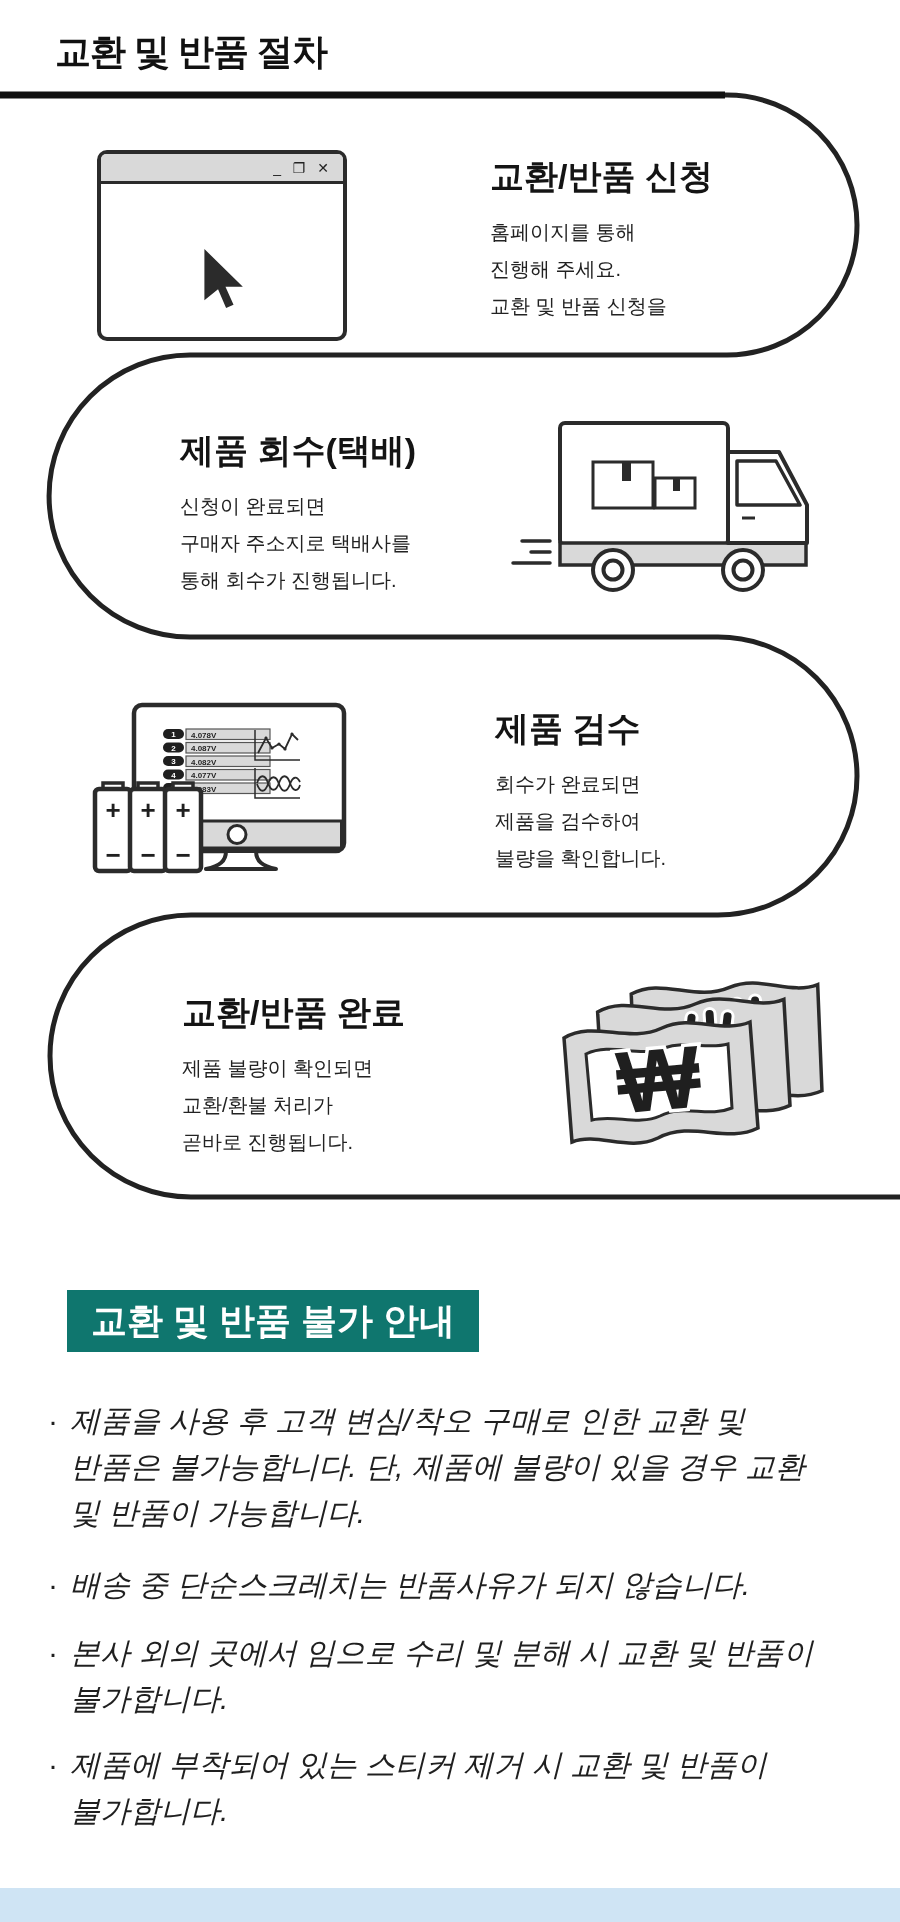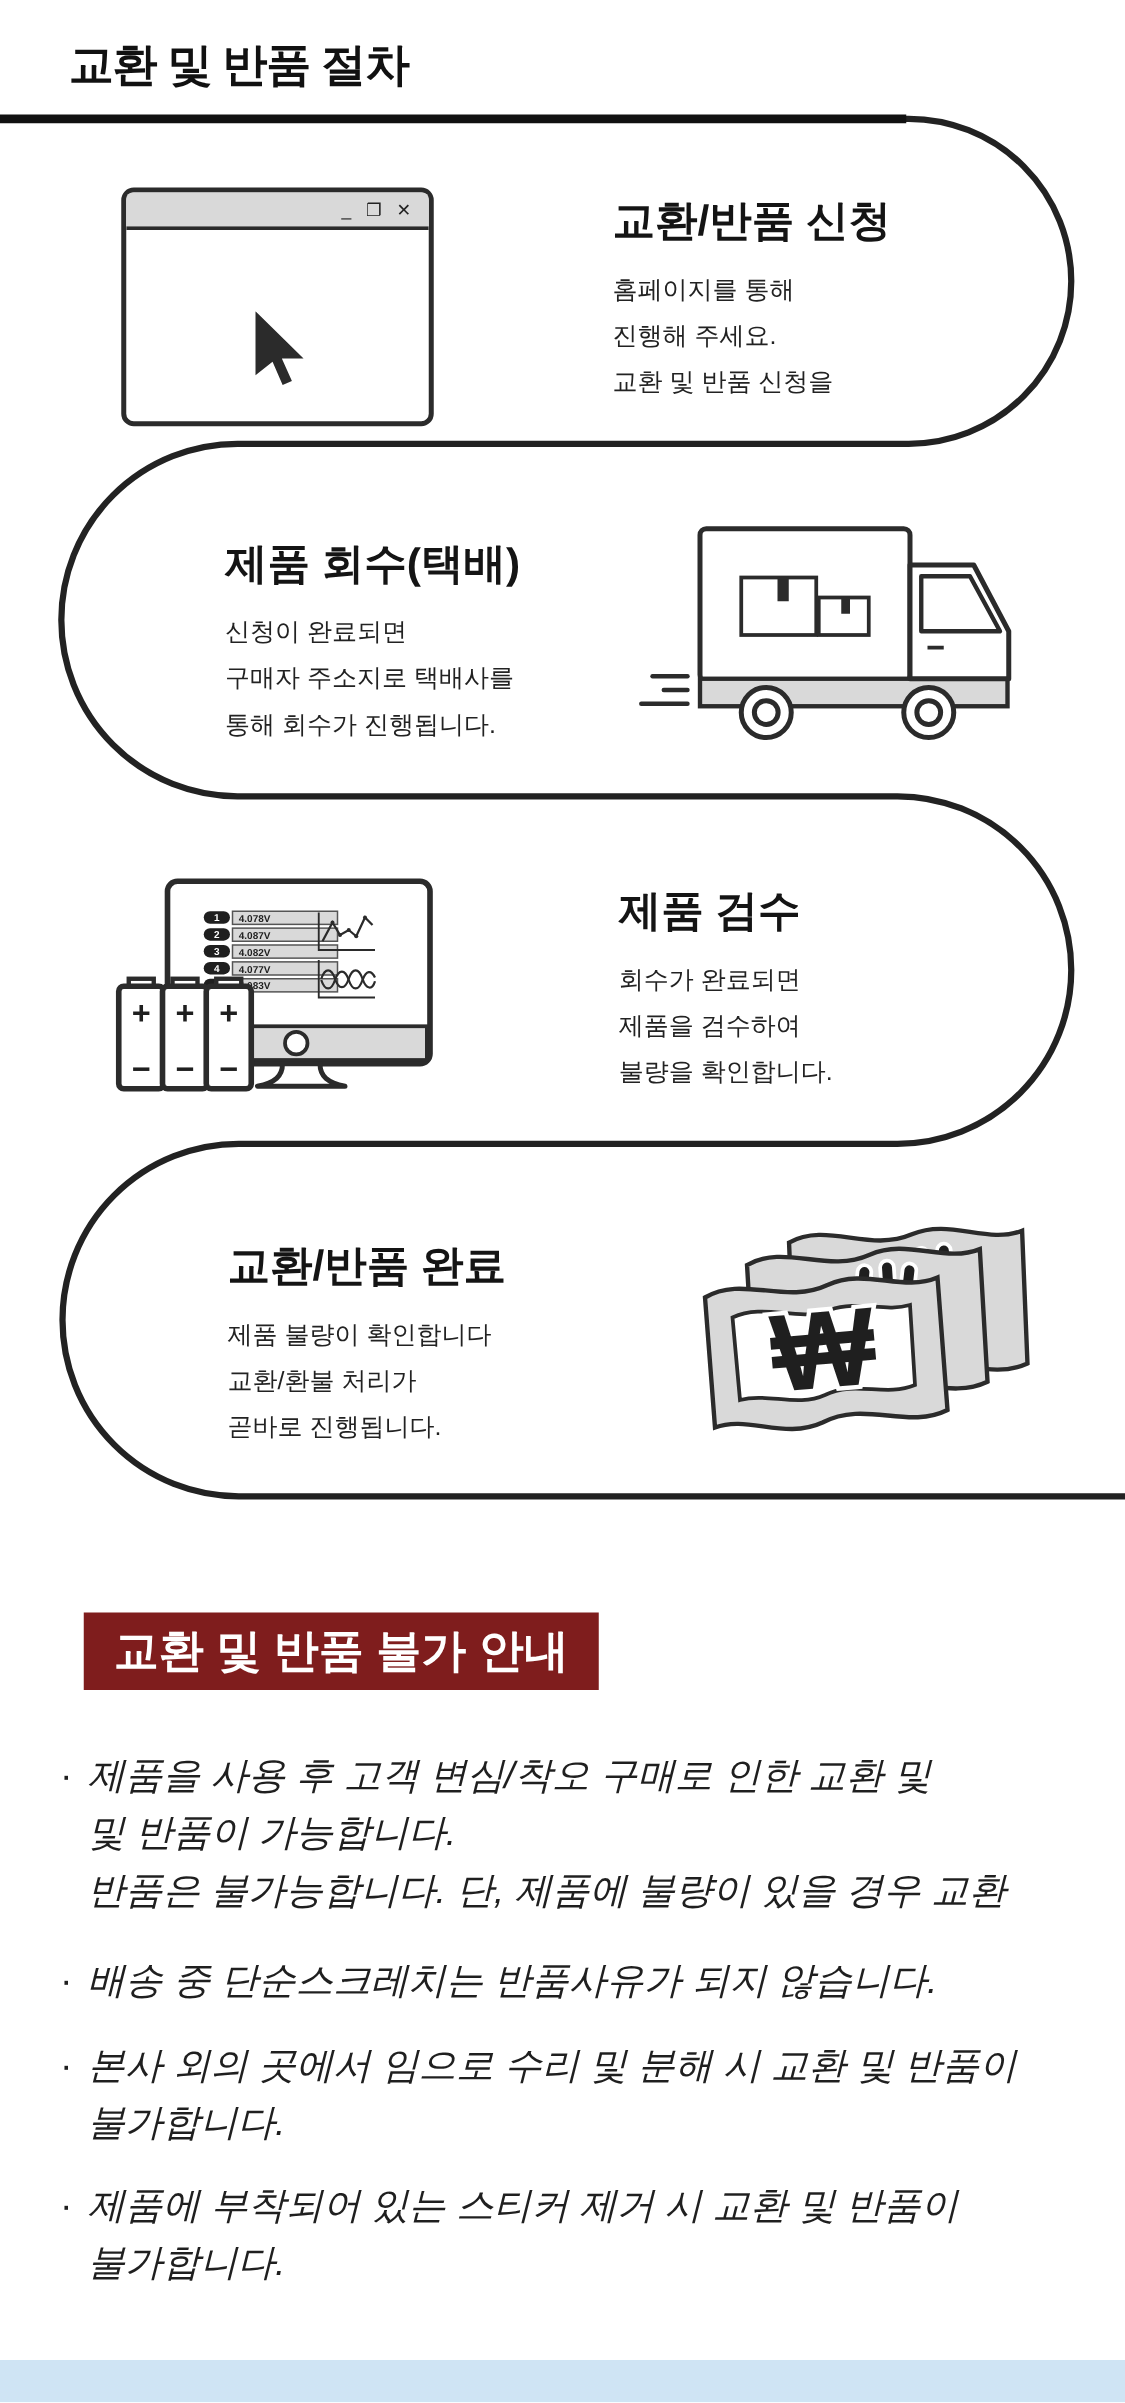--- a/index.html
+++ b/index.html
@@ -18,21 +18,21 @@
   .st1{left:490px;top:154px;}
   .st2{left:180px;top:428px;}
   .st3{left:495px;top:706px;}
   .st4{left:182px;top:990px;}
   
   .browser{left:97px;top:150px;width:250px;height:191px;background:#fff;border:4px solid #2b2b2b;border-radius:10px;box-sizing:border-box;}
   .browser-bar{height:30px;background:#d9d9d9;border-bottom:3px solid #2b2b2b;border-radius:5px 5px 0 0;display:flex;justify-content:flex-end;align-items:center;padding-right:10px;box-sizing:border-box;}
   .win-controls{font-size:14px;letter-spacing:4px;color:#222;white-space:nowrap;}
   .cursor{position:absolute;left:100px;top:95px;}
   
-  .badge{left:67px;top:1290px;height:62px;background:#7f1d1d;color:#fff;
+  .badge{left:67px;top:1290px;height:62px;background:#0f766e;color:#fff;
          font-size:36px;font-weight:bold;line-height:62px;padding:0 24px;display:inline-block;white-space:nowrap;}
   .notice-list{left:48px;top:1398px;width:830px;}
   .notice-item{display:flex;margin-bottom:28px;}
   .notice-item .dot{width:22px;font-size:30px;line-height:46px;color:#1f1f1f;}
   .notice-item .ln{font-size:30px;line-height:46px;color:#1f1f1f;white-space:nowrap;font-style:italic;}
   .mb1{margin-bottom:26px;} .mb2{margin-bottom:22px;} .mb3{margin-bottom:20px;}
   
   .footer-bar{left:0;top:1888px;width:900px;height:34px;background:#cfe4f4;}
 </style>
 </head>
@@ -161,21 +161,21 @@
   </svg>
   <div class="abs step-text st3">
     <h2>제품 검수</h2>
     <div class="ln">회수가 완료되면</div>
     <div class="ln">제품을 검수하여</div>
     <div class="ln">불량을 확인합니다.</div>
   </div>
 
   <div class="abs step-text st4">
     <h2>교환/반품 완료</h2>
-    <div class="ln">제품 불량이 확인합니다</div>
+    <div class="ln">제품 불량이 확인되면</div>
     <div class="ln">교환/환불 처리가</div>
     <div class="ln">곧바로 진행됩니다.</div>
   </div>
   <svg class="abs" style="left:550px;top:958px;" width="280" height="200" viewBox="0 0 280 200">
     <g transform="translate(80,14) rotate(2)">
       <path d="M2,22 C32,4 66,28 100,12 C130,-2 160,18 188,6 L196,112 C164,128 130,104 96,122 C66,136 36,116 10,126 Z" fill="#d9d9d9" stroke="#2b2b2b" stroke-width="3.5"></path>
       <g stroke-linecap="round">
         <line x1="108" y1="28" x2="106" y2="46" stroke="#fff" stroke-width="14"></line>
         <line x1="126" y1="24" x2="128" y2="44" stroke="#fff" stroke-width="14"></line>
         <line x1="108" y1="28" x2="106" y2="46" stroke="#1f1f1f" stroke-width="8"></line>
@@ -200,22 +200,22 @@
     </g>
   </svg>
 
   <div class="abs badge">교환 및 반품 불가 안내</div>
 
   <div class="abs notice-list">
     <div class="notice-item mb1">
       <span class="dot">·</span>
       <div>
         <div class="ln">제품을 사용 후 고객 변심/착오 구매로 인한 교환 및</div>
+        <div class="ln">반품은 불가능합니다. 단, 제품에 불량이 있을 경우 교환</div>
         <div class="ln">및 반품이 가능합니다.</div>
-        <div class="ln">반품은 불가능합니다. 단, 제품에 불량이 있을 경우 교환</div>
       </div>
     </div>
     <div class="notice-item mb2">
       <span class="dot">·</span>
       <div>
         <div class="ln">배송 중 단순스크레치는 반품사유가 되지 않습니다.</div>
       </div>
     </div>
     <div class="notice-item mb3">
       <span class="dot">·</span>

